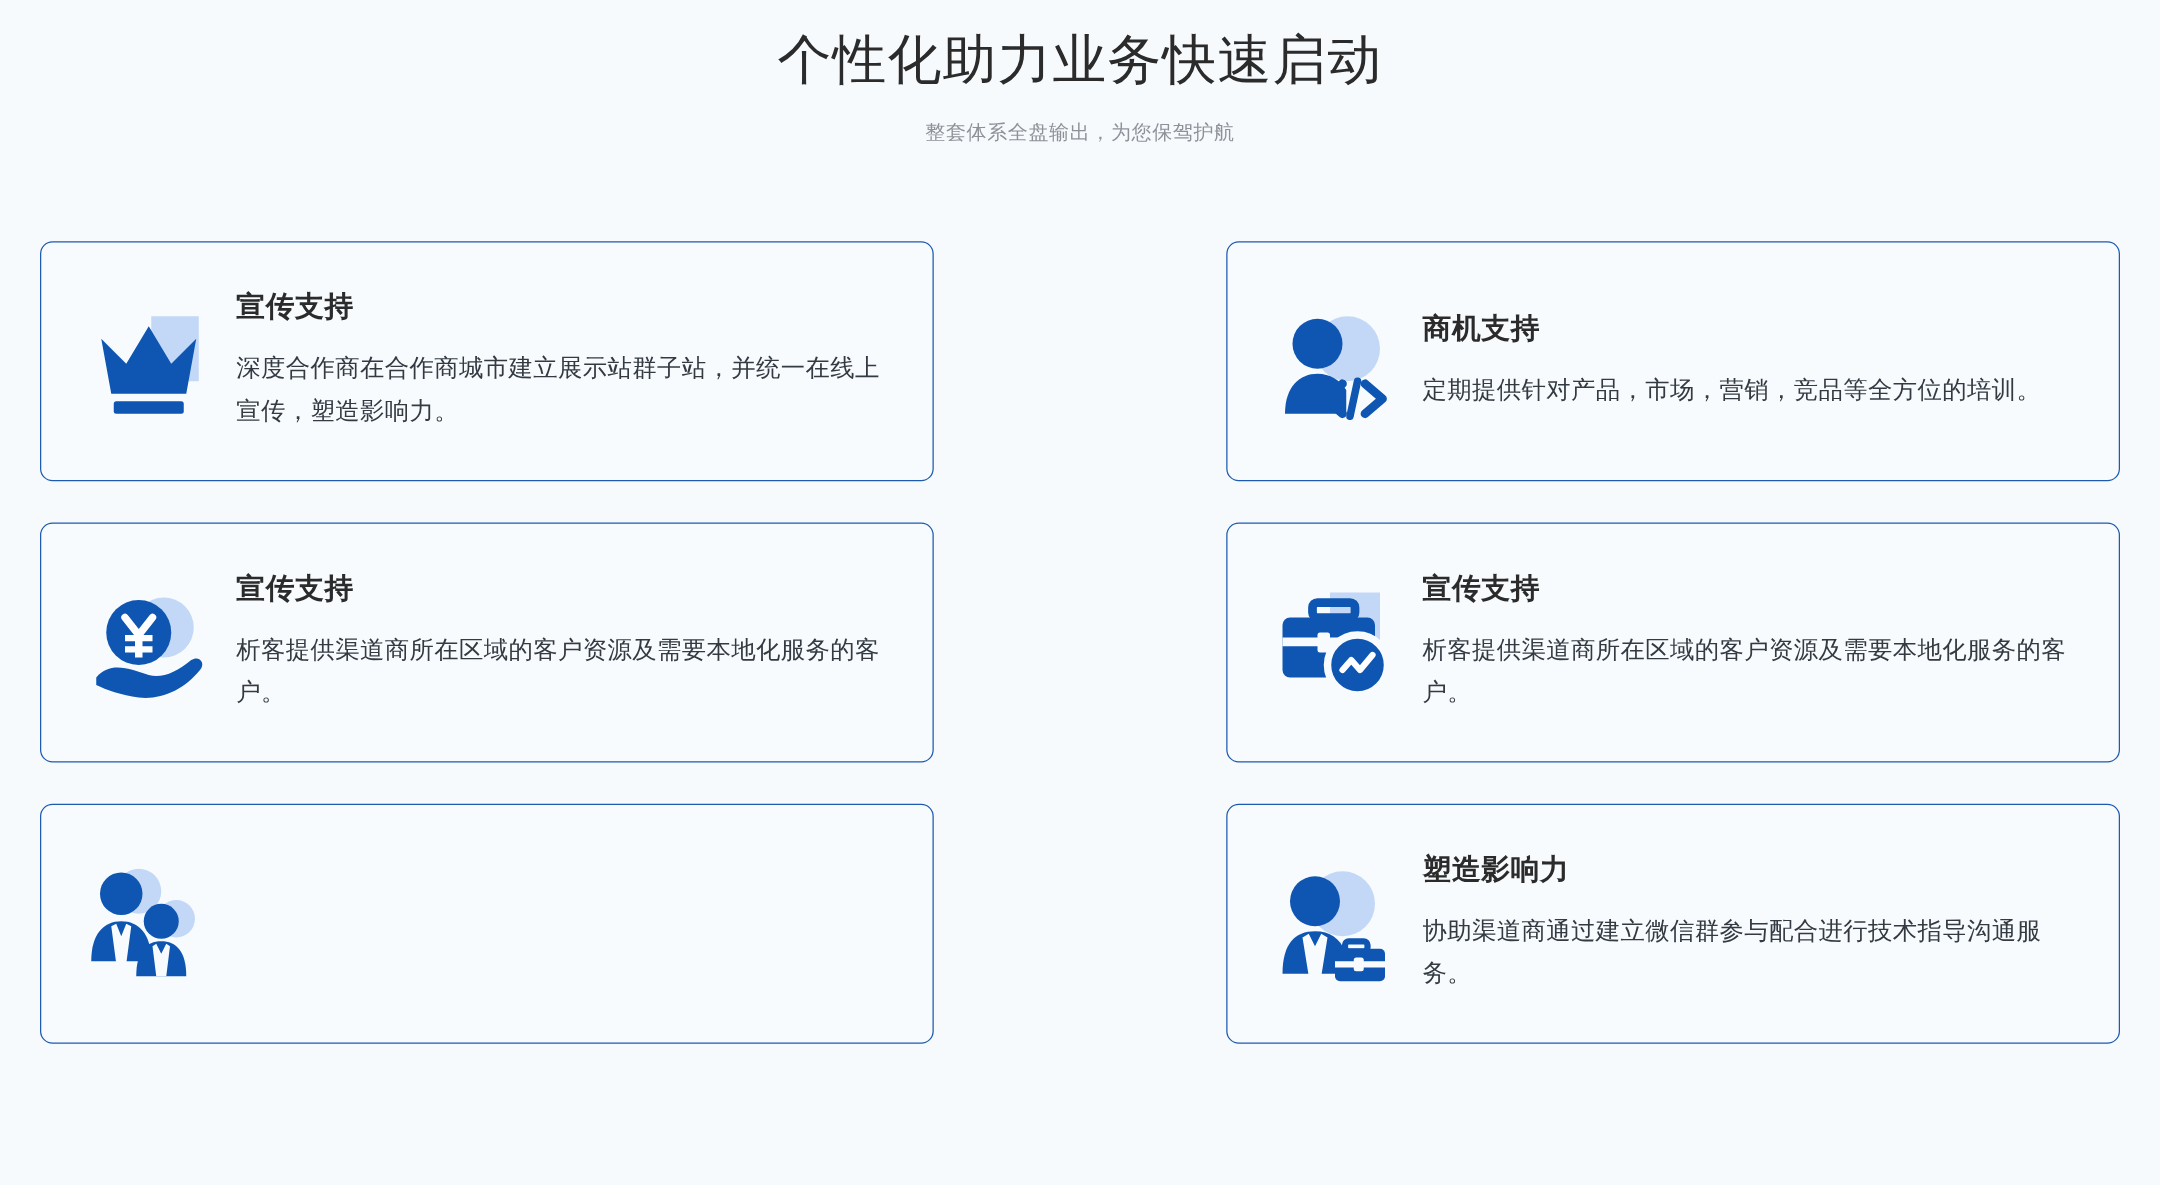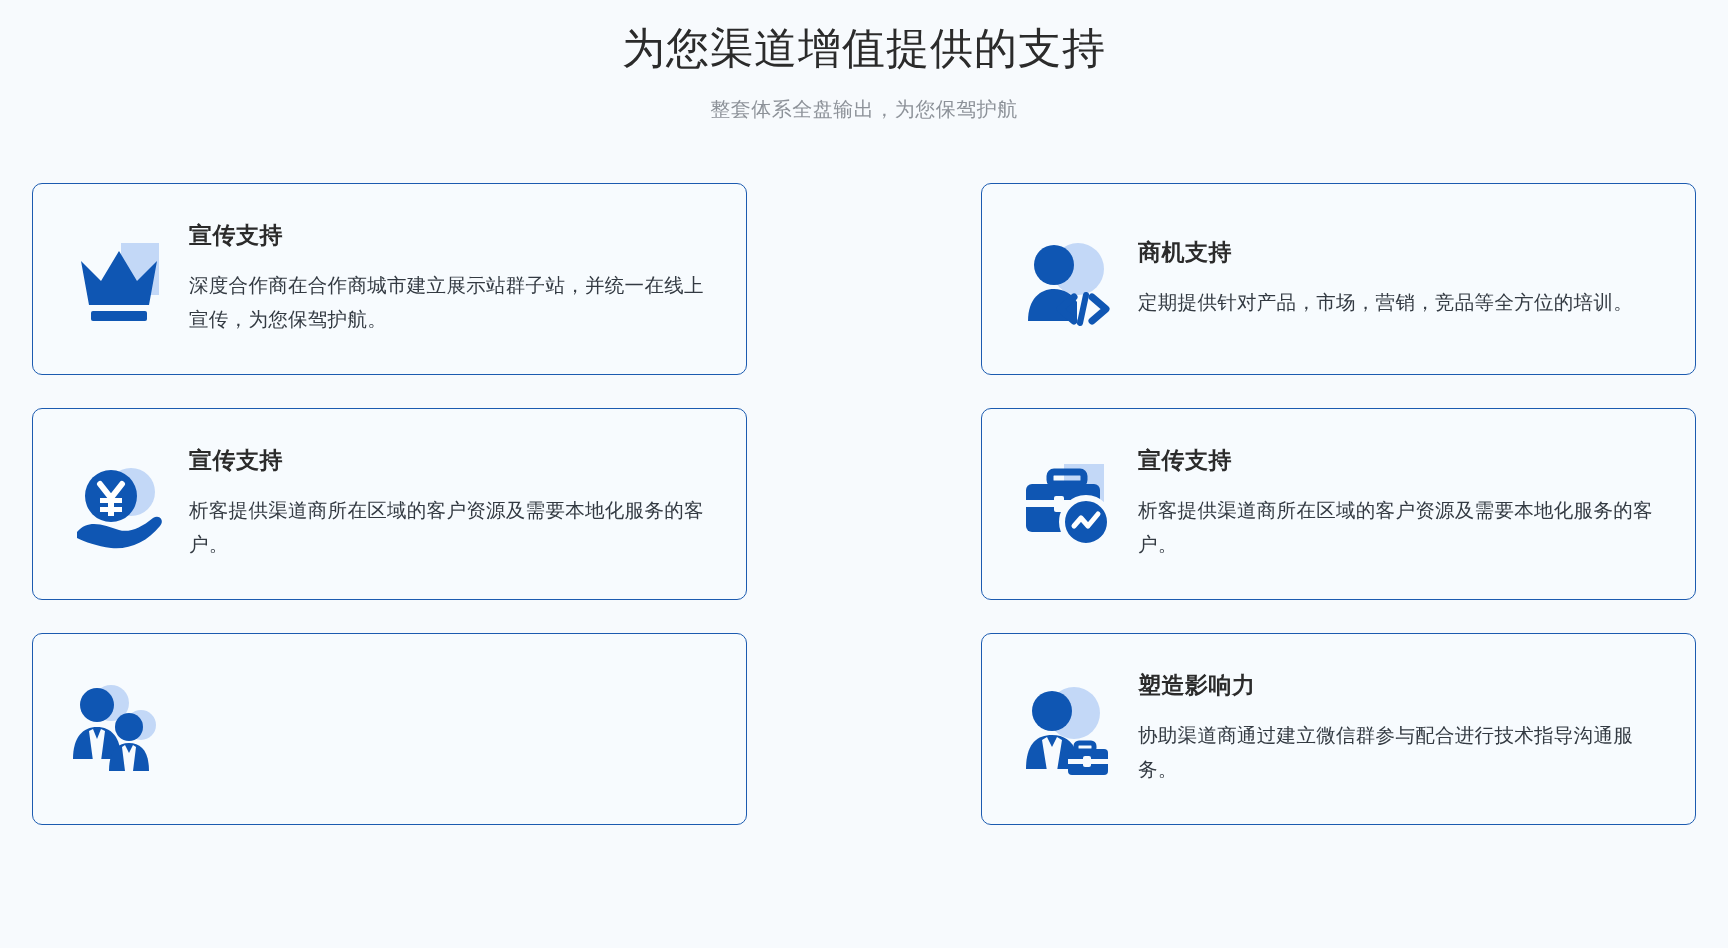--- a/index.html
+++ b/index.html
@@ -26,30 +26,30 @@
   }
   .page-title {
     font-size: 43px;
     font-weight: 400;
     color: #2b2b2b;
     letter-spacing: 1px;
     line-height: 1.25;
   }
   .page-subtitle {
     margin-top: 20px;
-    font-size: 20px;
+    font-size: 16px;
     font-weight: 400;
     color: #8d9299;
     letter-spacing: 0.5px;
   }
 
   
   .cards-grid {
     position: absolute;
-    top: 183px;
+    top: 193px;
     left: 32px;
     width: 1664px;
     display: grid;
     grid-template-columns: 715px 715px;
     column-gap: 73px;
     row-gap: 33px;
     justify-content: space-between;
   }
 
   .card {
@@ -97,37 +97,37 @@
 
   
   .card.single .card-title { margin-bottom: 18px; }
 </style>
 </head>
 <body>
 
 <div class="page">
 
   <div class="header">
-    <h1 class="page-title">为您渠道增值提供的支持</h1>
+    <h1 class="page-title">个性化助力业务快速启动</h1>
     <div class="page-subtitle">整套体系全盘输出，为您保驾护航</div>
   </div>
 
   <div class="cards-grid">
 
     <div class="card">
       <div class="card-icon">
         <svg width="104" height="96" viewBox="0 0 104 96">
           <rect x="54" y="12" width="38" height="52" fill="#c3d8f7"></rect>
           <path d="M14 30 L34 50 L52 20 L70 50 L90 30 L82 74 L22 74 Z" fill="#0f56b3"></path>
           <rect x="24" y="80" width="56" height="10" rx="2" fill="#0f56b3"></rect>
         </svg>
       </div>
       <div class="card-body">
         <div class="card-title">宣传支持</div>
-        <div class="card-desc">深度合作商在合作商城市建立展示站群子站，并统一在线上宣传，为您保驾护航。</div>
+        <div class="card-desc">深度合作商在合作商城市建立展示站群子站，并统一在线上宣传，塑造影响力。</div>
       </div>
     </div>
 
     <div class="card">
       <div class="card-icon">
         <svg width="104" height="96" viewBox="0 0 104 96">
           <circle cx="62" cy="38" r="26" fill="#c3d8f7"></circle>
           <circle cx="38" cy="34" r="20" fill="#0f56b3"></circle>
           <path d="M12 90 C12 68 24 58 38 58 C48 58 56 63 61 71 L61 90 Z" fill="#0f56b3"></path>
           <path d="M58 66 L44 78 L58 90" fill="none" stroke="#0f56b3" stroke-width="7" stroke-linecap="round" stroke-linejoin="round"></path>

